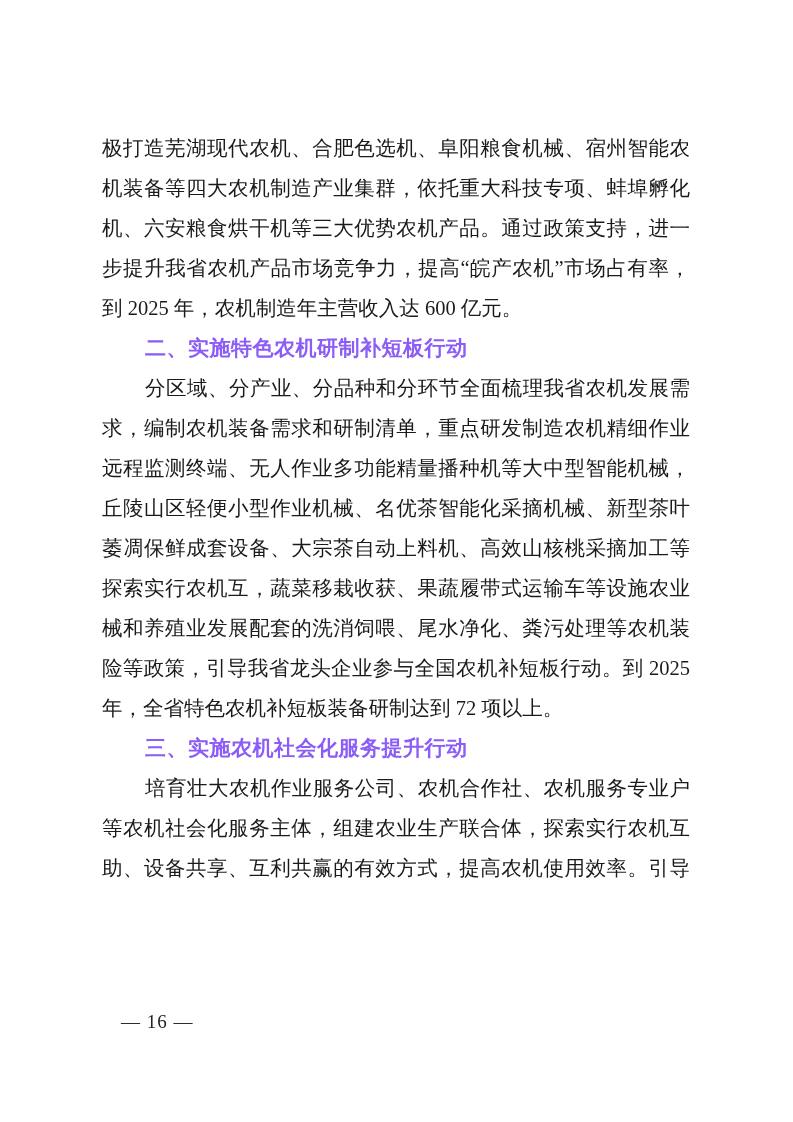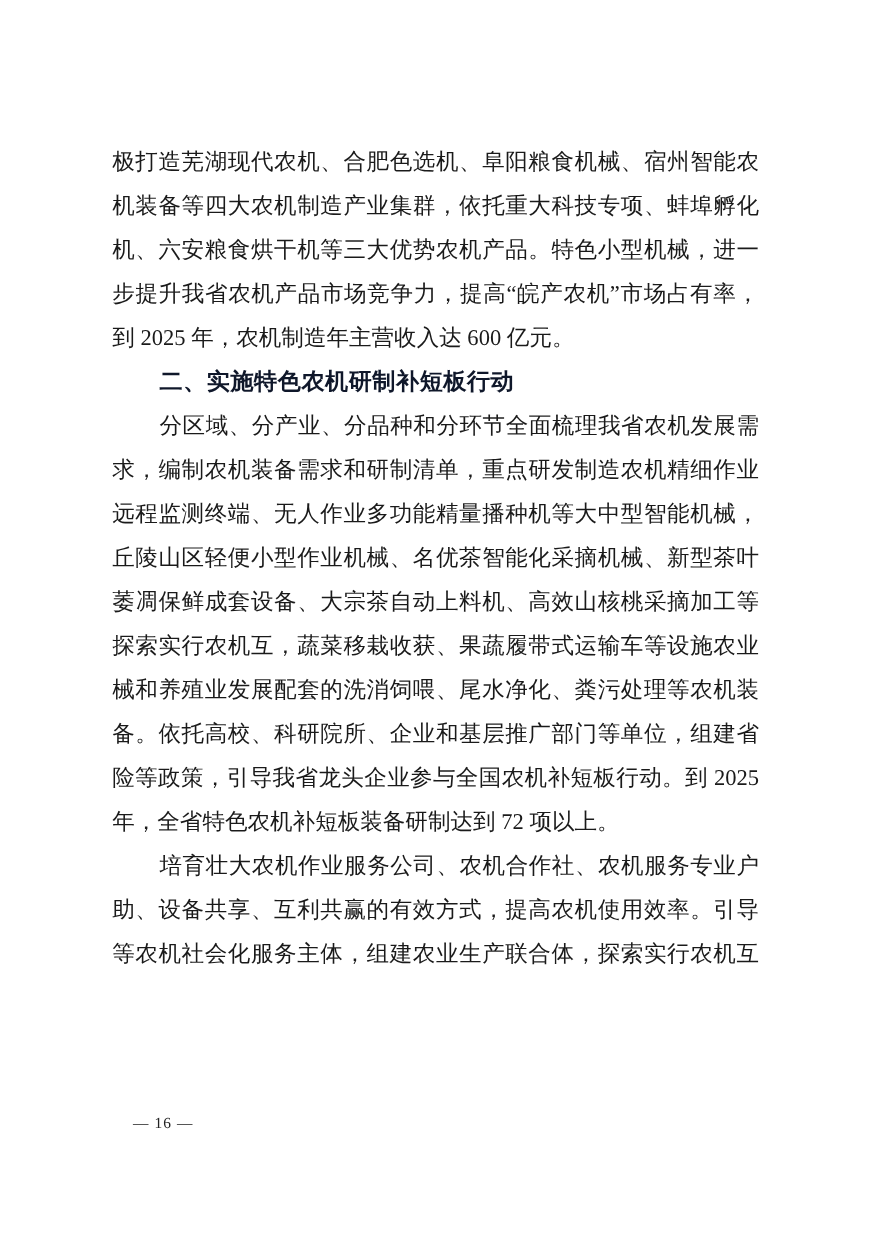--- a/index.html
+++ b/index.html
@@ -43,58 +43,58 @@
   .line.indent {
     text-indent: 43px;
   }
   .heading {
     font-family: "Liberation Sans", "DejaVu Sans", sans-serif;
     font-weight: 700;
     font-size: 21px;
     line-height: 40px;
     height: 40px;
     text-indent: 43px;
-    color: #0f172a;
+    color: #8b5cf6;
     letter-spacing: 0.5px;
   }
   .footer {
     position: absolute;
     left: 121px;
     top: 1010px;
-    font-size: 14px;
+    font-size: 19px;
     line-height: 24px;
     color: #222222;
     letter-spacing: 1px;
   }
 </style>
 </head>
 <body>
 
 <div class="page">
   <div class="content">
       <div class="paragraph">
         <div class="line justify">极打造芜湖现代农机、合肥色选机、阜阳粮食机械、宿州智能农</div>
         <div class="line justify">机装备等四大农机制造产业集群，依托重大科技专项、蚌埠孵化</div>
-        <div class="line justify">机、六安粮食烘干机等三大优势农机产品。特色小型机械，进一</div>
+        <div class="line justify">机、六安粮食烘干机等三大优势农机产品。通过政策支持，进一</div>
         <div class="line justify">步提升我省农机产品市场竞争力，提高“皖产农机”市场占有率，</div>
         <div class="line">到 2025 年，农机制造年主营收入达 600 亿元。</div>
       </div>
       <div class="heading">二、实施特色农机研制补短板行动</div>
       <div class="paragraph">
         <div class="line justify indent">分区域、分产业、分品种和分环节全面梳理我省农机发展需</div>
         <div class="line justify">求，编制农机装备需求和研制清单，重点研发制造农机精细作业</div>
         <div class="line justify">远程监测终端、无人作业多功能精量播种机等大中型智能机械，</div>
         <div class="line justify">丘陵山区轻便小型作业机械、名优茶智能化采摘机械、新型茶叶</div>
         <div class="line justify">萎凋保鲜成套设备、大宗茶自动上料机、高效山核桃采摘加工等</div>
         <div class="line justify">探索实行农机互，蔬菜移栽收获、果蔬履带式运输车等设施农业机</div>
         <div class="line justify">械和养殖业发展配套的洗消饲喂、尾水净化、粪污处理等农机装</div>
-        <div class="line justify">备。依托高校、科研院所、企业和基层推广部门等单位，组建省</div>
         <div class="line justify">险等政策，引导我省龙头企业参与全国农机补短板行动。到 2025</div>
         <div class="line">年，全省特色农机补短板装备研制达到 72 项以上。</div>
       </div>
+      <div class="heading">三、实施农机社会化服务提升行动</div>
       <div class="paragraph">
         <div class="line justify indent">培育壮大农机作业服务公司、农机合作社、农机服务专业户</div>
+        <div class="line justify">等农机社会化服务主体，组建农业生产联合体，探索实行农机互</div>
         <div class="line justify">助、设备共享、互利共赢的有效方式，提高农机使用效率。引导</div>
-        <div class="line justify">等农机社会化服务主体，组建农业生产联合体，探索实行农机互</div>
       </div>
     </div>
   <div class="footer">— 16 —</div>
 </div>
 
 </body></html>

